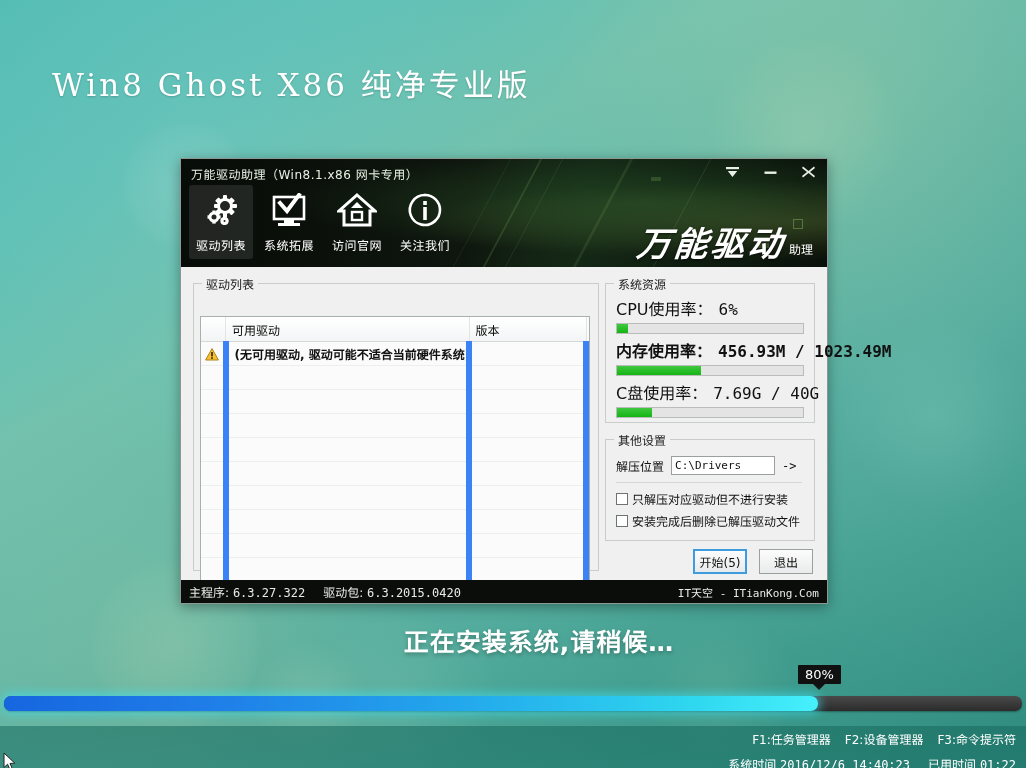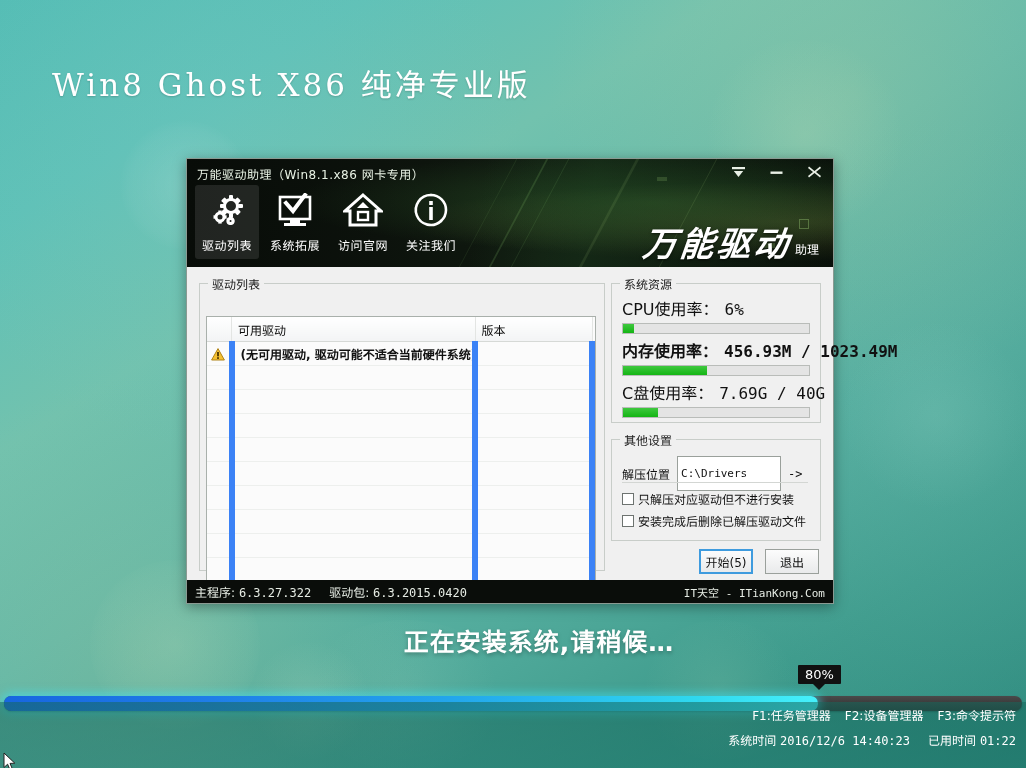--- a/index.html
+++ b/index.html
@@ -35,21 +35,21 @@
     position: absolute; left: 52px; top: 60px;
     font-family: "DejaVu Serif", "Liberation Serif", serif;
     font-size: 31px; letter-spacing: 3px;
     color: #ffffff;
     text-shadow: 0 1px 2px rgba(0,0,0,0.18);
     white-space: nowrap;
   }
 
   
   #app-window {
-    position: absolute; left: 186px; top: 158px;
+    position: absolute; left: 180px; top: 158px;
     width: 648px; height: 446px;
     background: #f0f0f0;
     box-shadow: 0 3px 12px rgba(0,0,0,0.35);
     border: 1px solid #8a9a92;
     box-sizing: border-box;
   }
   
   #app-header {
     position: relative;
     height: 108px;
@@ -182,21 +182,21 @@
   }
   .res-bar > i {
     display: block; height: 100%;
     background: linear-gradient(#3fc83f, #14b514);
   }
 
   #group-other { left: 424px; top: 172px; width: 208px; height: 100px; }
   #path-row { position: absolute; left: 10px; top: 16px; display: flex; align-items: center; gap: 7px; }
   #path-label { font-size: 12px; color: #111; white-space: nowrap; }
   #path-input {
-    width: 104px; height: 35px; box-sizing: border-box;
+    width: 104px; height: 19px; box-sizing: border-box;
     border: 1px solid #9aa09b; background: #fff;
     font-family: "DejaVu Sans Mono", "Liberation Mono", monospace;
     font-size: 11px; color: #111; padding: 0 3px;
     line-height: 17px;
   }
   #path-browse { font-size: 12px; color: #111; cursor: pointer; font-family: "DejaVu Sans Mono", monospace; }
   #other-sep { position: absolute; left: 10px; top: 42px; width: 186px; height: 1px; background: #d3d6d3; }
   .chk-row {
     position: absolute; left: 10px; display: flex; align-items: center; gap: 4px;
     font-size: 12px; color: #111; cursor: pointer; white-space: nowrap;
@@ -266,21 +266,21 @@
   }
   #progress-fill {
     position: absolute; left: 0; top: 0; height: 15px;
     border-radius: 7px;
     background: linear-gradient(90deg, #1766e0 0%, #1f7de8 25%, #23a6ec 55%, #2fd8ef 85%, #46f0fb 100%);
     box-shadow: 0 0 10px 3px rgba(60,230,250,0.55);
   }
 
   
   #taskbar {
-    position: absolute; left: 0; bottom: 0; width: 1026px; height: 66px;
+    position: absolute; left: 0; bottom: 0; width: 1026px; height: 42px;
     background: linear-gradient(180deg, rgba(22,104,92,0.55) 0%, rgba(26,112,100,0.55) 100%);
   }
   #hotkeys {
     position: absolute; right: 10px; top: 4px;
     font-size: 12px; color: #ffffff;
     display: flex; gap: 14px; white-space: nowrap;
   }
   #clockline {
     position: absolute; right: 10px; top: 29px;
     font-size: 12px; color: #ffffff;

